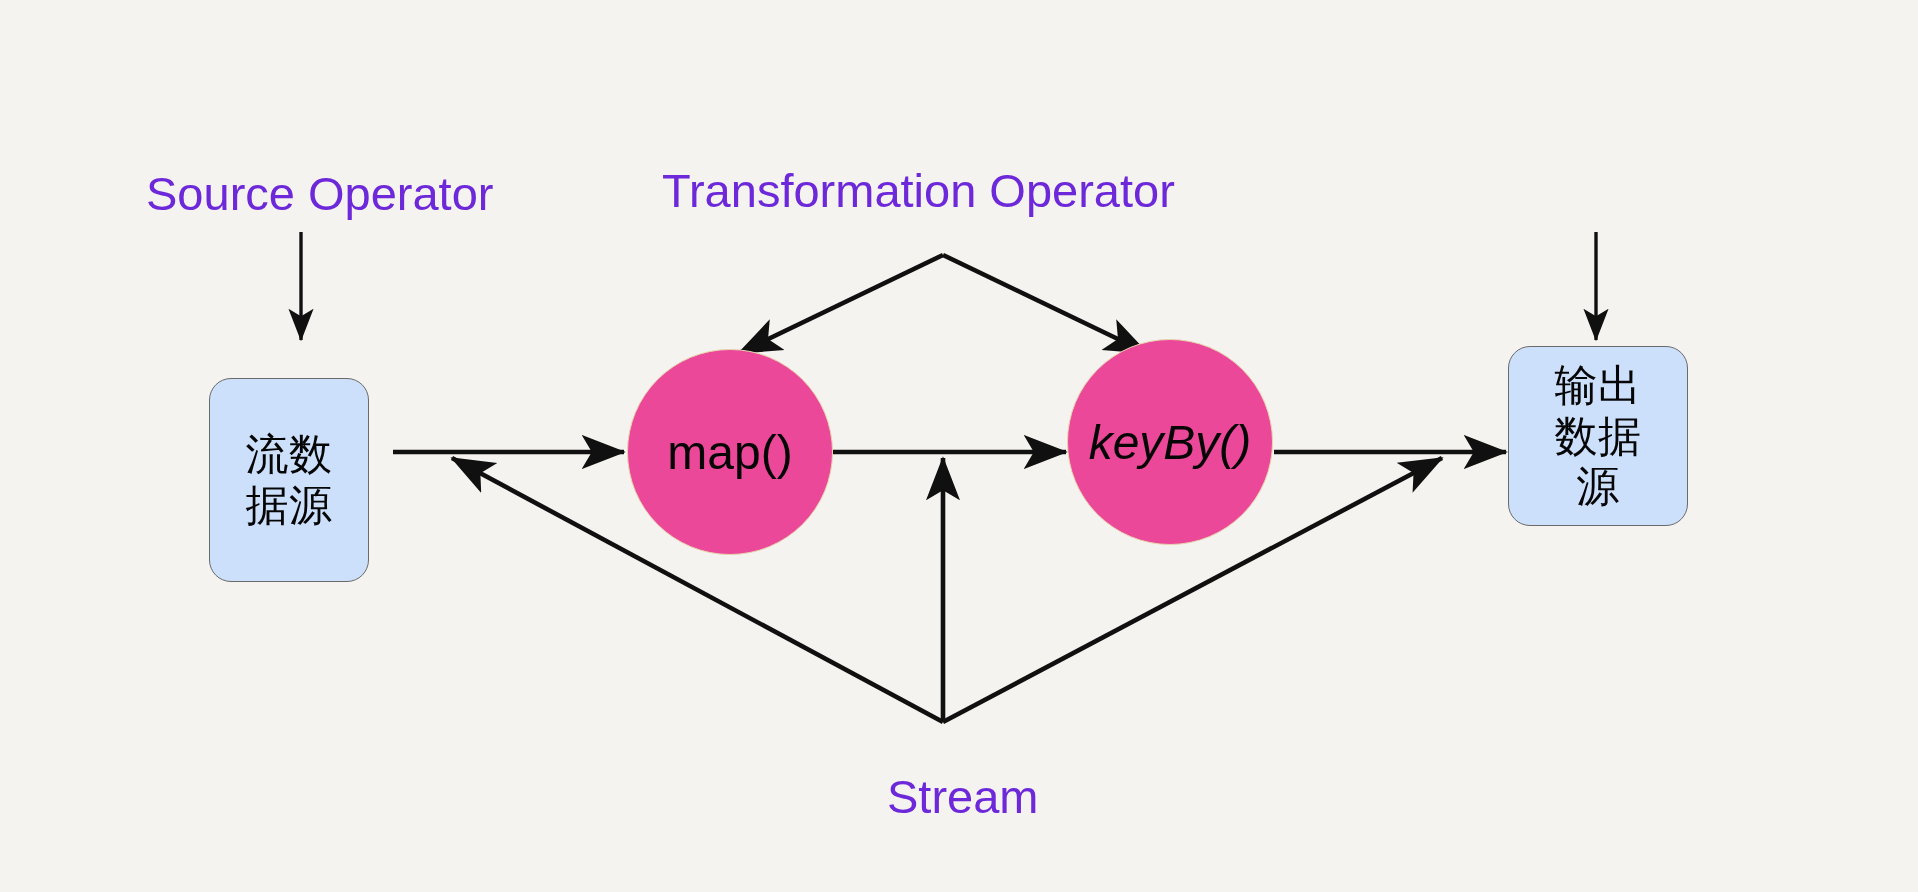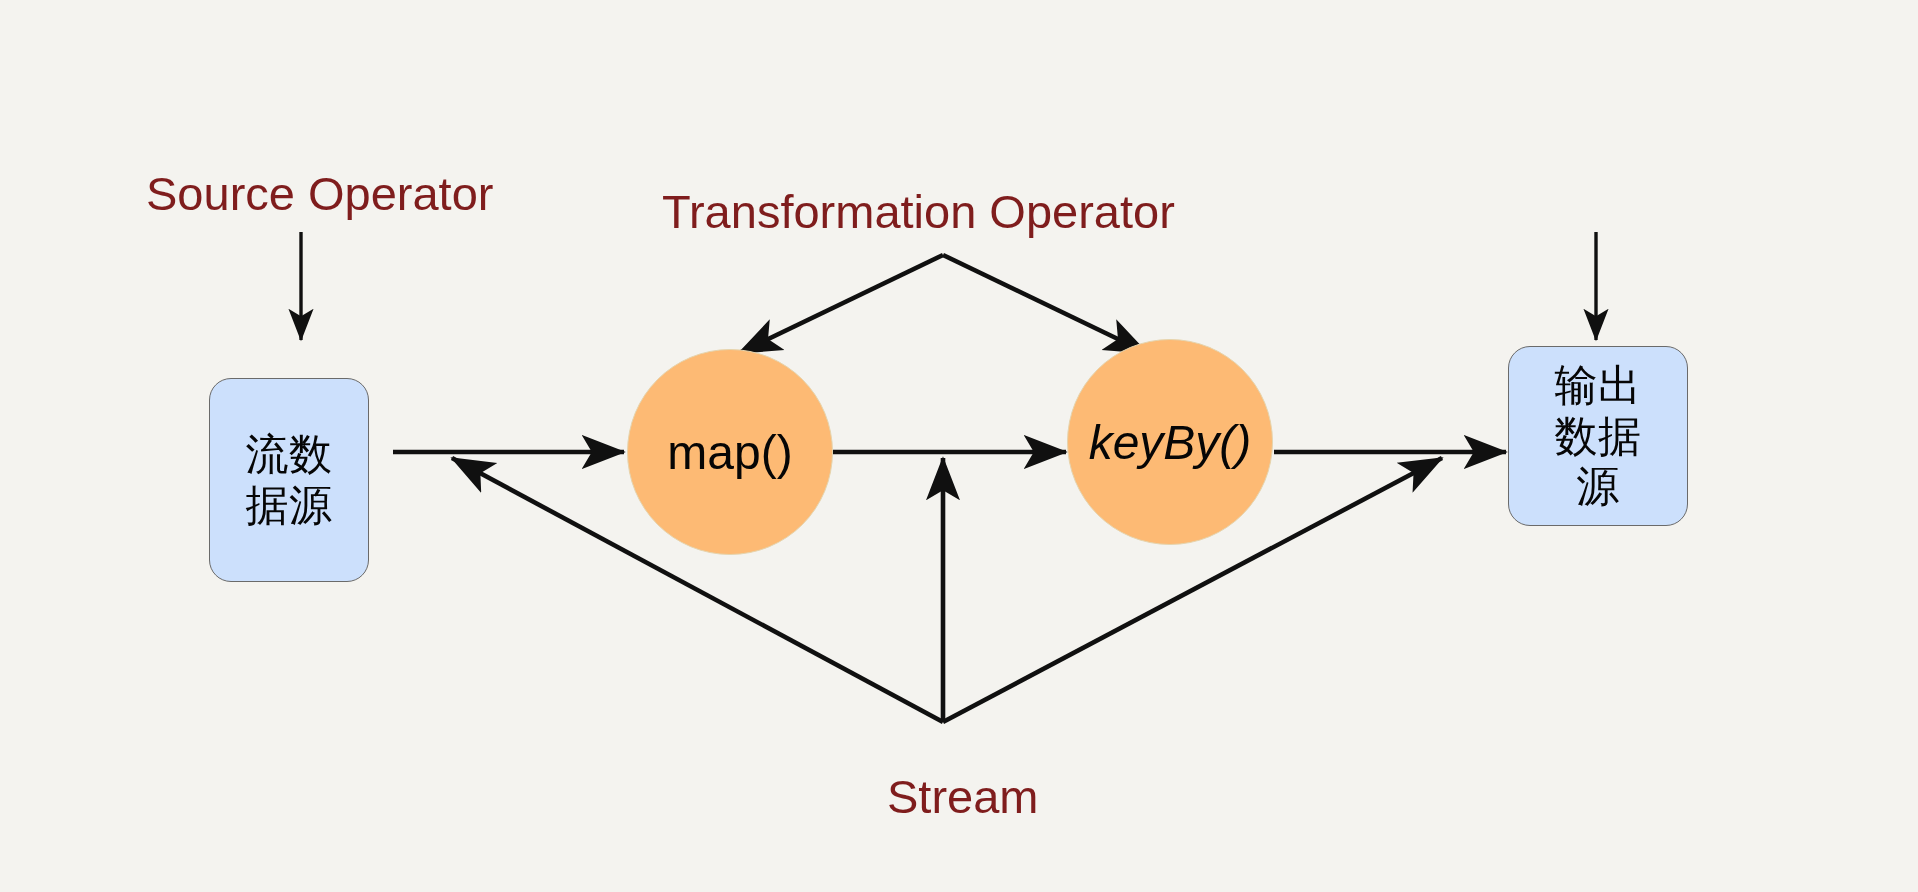--- a/index.html
+++ b/index.html
@@ -39,40 +39,40 @@
     font-size: 43px;
     line-height: 1.18;
     letter-spacing: 0.5px;
     color: #060606;
     text-align: center;
     font-family: "DejaVu Sans", sans-serif;
   }
   
   .circle {
     position: absolute;
-    background: #fdba74;
+    background: #ec4899;
     border: 1.4px solid #e6d4ad;
     border-radius: 50%;
     box-sizing: border-box;
   }
   .circle-text {
     position: absolute;
     left: 0; right: 0; top: 0; bottom: 0;
     display: flex;
     align-items: center;
     justify-content: center;
     font-size: 48px;
     color: #060606;
     font-family: "Liberation Sans", sans-serif;
   }
   
   .caption {
     position: absolute;
     font-size: 47px;
-    color: #7f1d1d;
+    color: #6d28d9;
     white-space: nowrap;
     font-family: "Liberation Sans", sans-serif;
   }
 </style>
 </head>
 <body>
 
 <div id="canvas">
 
   <svg class="layer" viewBox="0 0 1918 892" xmlns="http://www.w3.org/2000/svg">
@@ -125,18 +125,18 @@
       <div>
         <div>输出</div>
         <div>数据</div>
         <div>源</div>
       </div>
     </div>
   </div>
 
   <div class="caption" style="left:146px; top:166px;">Source Operator</div>
 
-  <div class="caption" style="left:662px; top:184px;">Transformation Operator</div>
+  <div class="caption" style="left:662px; top:163px;">Transformation Operator</div>
 
 
   <div class="caption" style="left:887px; top:737px;margin-top:32px;">Stream</div>
 
 </div>
 
 </body></html>

